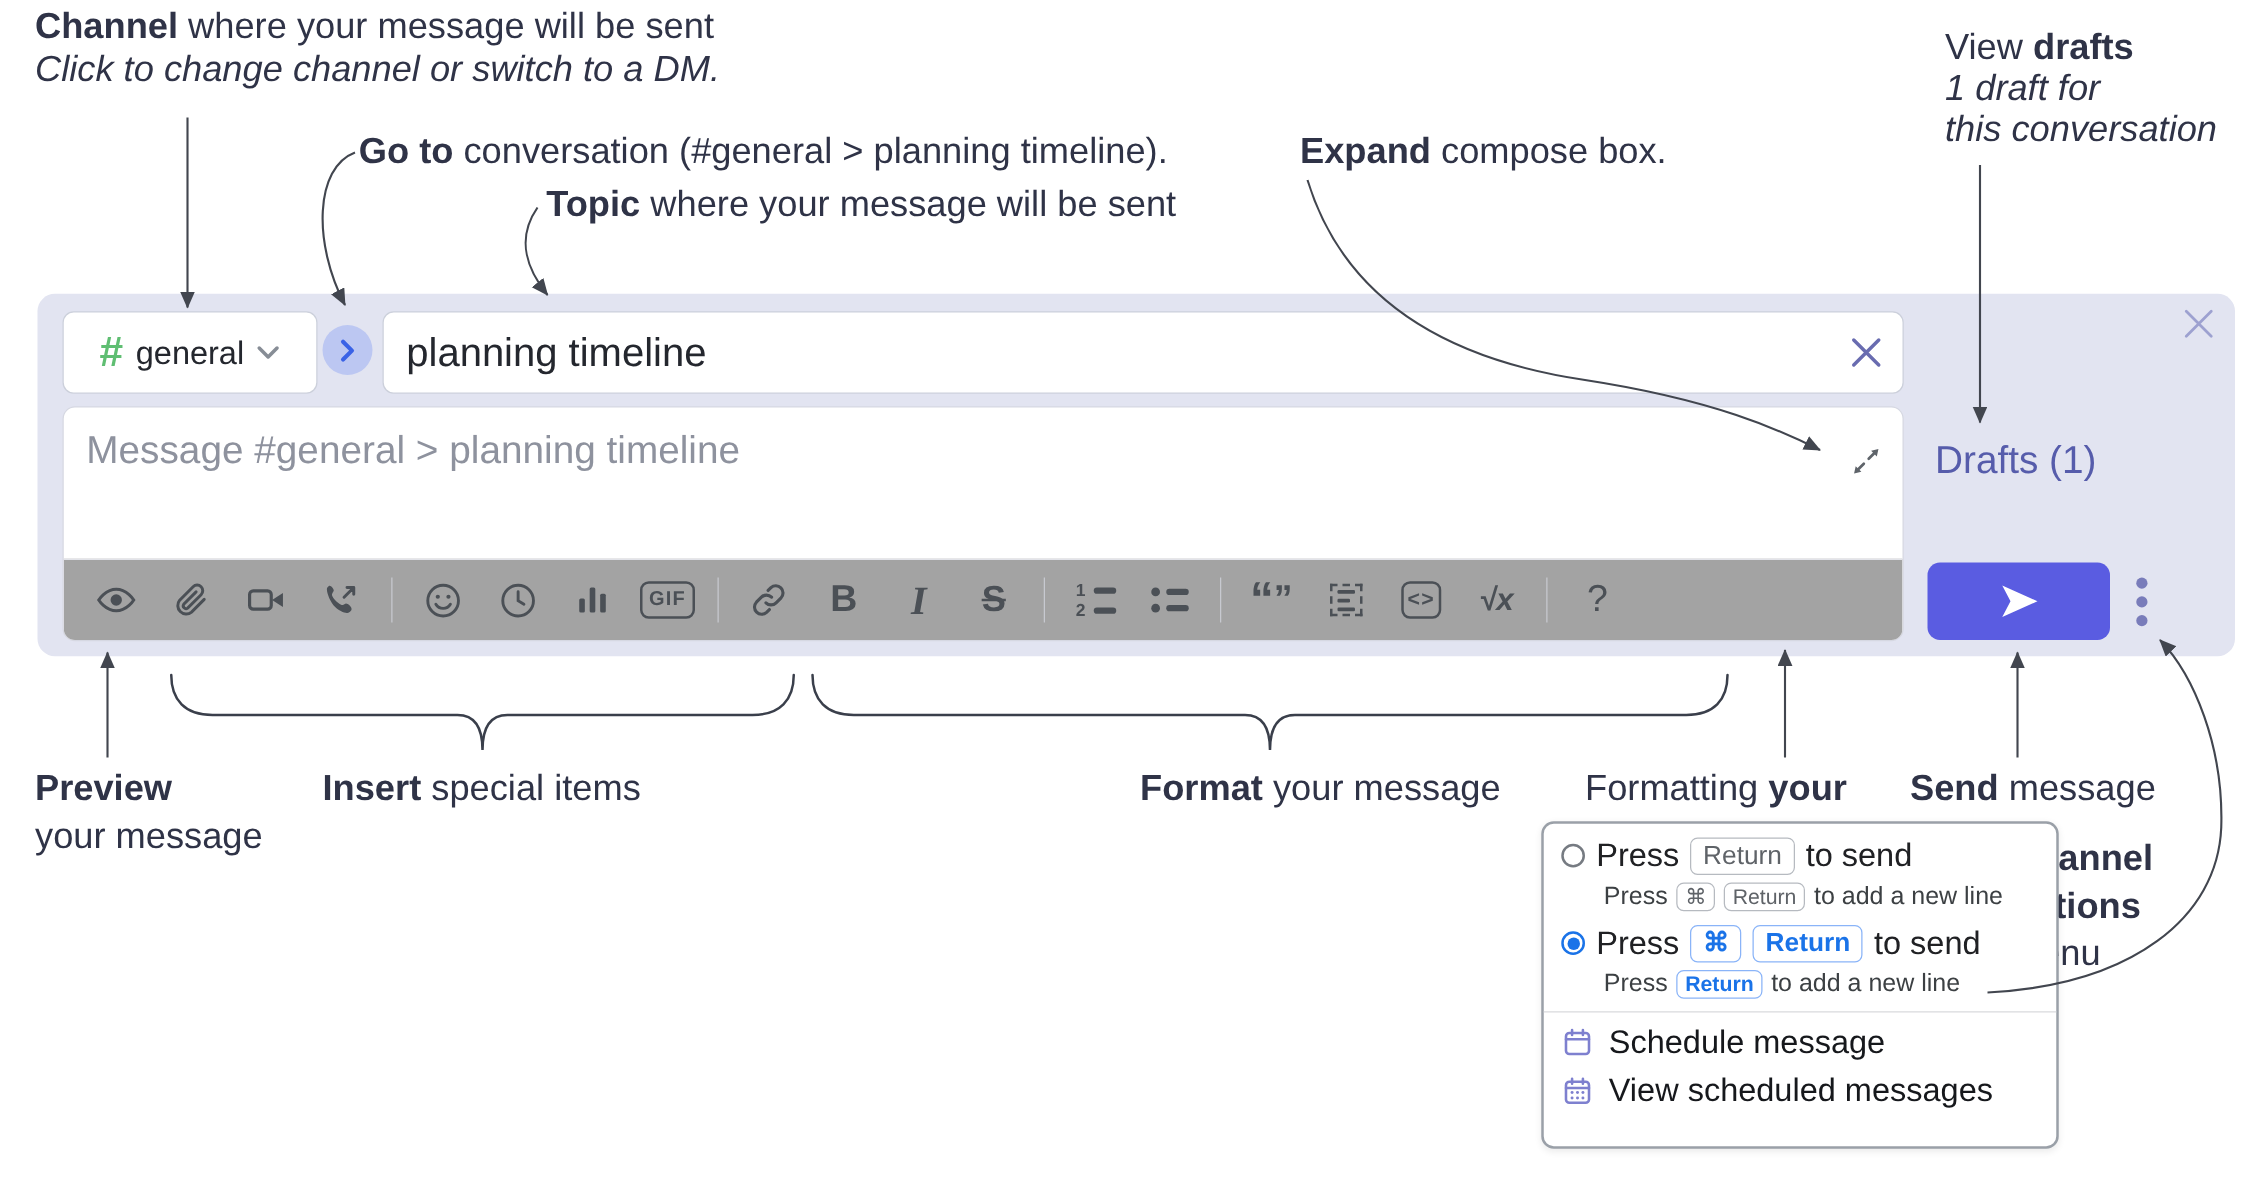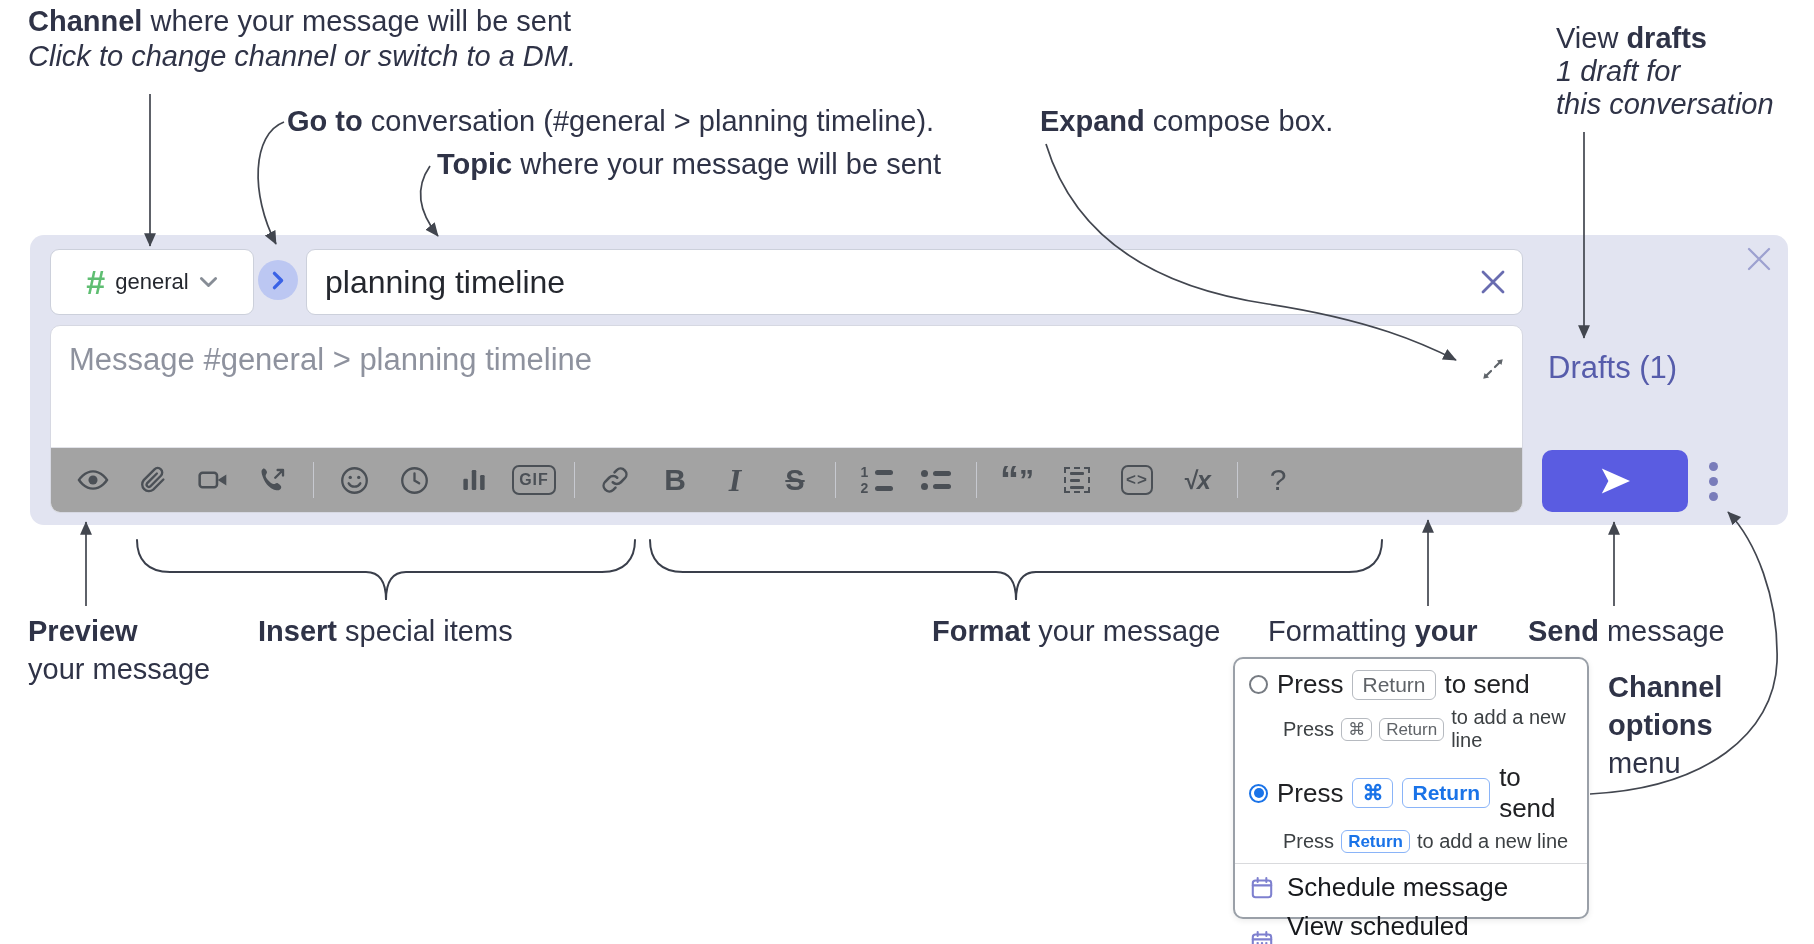--- a/index.html
+++ b/index.html
@@ -9,21 +9,21 @@
   .ann{position:absolute;font-size:29px;line-height:35px;color:#2f3347;white-space:nowrap;}
   .ann b{font-weight:700;}
   .ann .it{font-style:italic;}
   
   .panel{position:absolute;left:30px;top:235px;width:1758px;height:290px;
          background:#e2e4f1;border-radius:14px;}
   .chanbtn{position:absolute;left:50px;top:249px;width:204px;height:66px;background:#fff;
            border:1px solid #ccd0db;border-radius:9px;display:flex;align-items:center;
            justify-content:center;gap:10px;box-sizing:border-box;cursor:pointer;}
   .hash{color:#5fbe72;font-size:34px;font-weight:700;}
-  .channame{font-size:22px;color:#24272e;}
+  .channame{font-size:26px;color:#24272e;}
   .gotobtn{position:absolute;left:258px;top:260px;width:40px;height:40px;border-radius:50%;
            background:#bcc7f2;display:flex;align-items:center;justify-content:center;cursor:pointer;}
   .topicwrap{position:absolute;left:306px;top:249px;width:1217px;height:66px;}
   .topicinput{width:100%;height:100%;box-sizing:border-box;background:#fff;border:1px solid #ccd0db;
               border-radius:9px;font-family:"Liberation Sans",sans-serif;font-size:32px;color:#24272e;
               padding:0 60px 0 18px;outline:none;}
   .topicclear{position:absolute;right:14px;top:17px;width:32px;height:32px;color:#696cb0;cursor:pointer;}
   .panelclose{position:absolute;left:1744px;top:244px;width:30px;height:30px;color:#9da1d0;cursor:pointer;}
   .msgbox{position:absolute;left:50px;top:325px;width:1473px;height:188px;background:#fff;
           border:1px solid #d6d8e2;border-radius:10px;box-sizing:border-box;overflow:hidden;}
@@ -59,21 +59,21 @@
   .drafts{position:absolute;left:1548px;top:350px;font-size:31px;color:#565cab;cursor:pointer;}
   .sendbtn{position:absolute;left:1542px;top:450px;width:146px;height:62px;background:#5a5ce1;
            border:none;border-radius:10px;display:flex;align-items:center;justify-content:center;cursor:pointer;}
   .kebab{position:absolute;left:1700px;top:452px;width:26px;height:58px;display:flex;flex-direction:column;
          align-items:center;justify-content:center;gap:6px;cursor:pointer;}
   .kebab i{width:9px;height:9px;border-radius:50%;background:#797cba;}
   
   .cap{position:absolute;font-size:29px;line-height:38px;color:#2f3347;white-space:nowrap;}
   .cap b{font-weight:700;}
   
-  .popup{position:absolute;left:1233px;top:657px;width:356px;height:262px;background:#fff;
+  .popup{position:absolute;left:1233px;top:657px;width:414px;height:262px;background:#fff;
          border:2px solid #9aa0a8;border-radius:10px;box-sizing:border-box;
          box-shadow:0 2px 6px rgba(0,0,0,.08);font-size:26px;color:#202124;}
   .prow{display:flex;align-items:center;gap:9px;padding:10px 14px 0 14px;cursor:pointer;}
   .psub{display:flex;align-items:center;gap:7px;padding:6px 14px 0 48px;font-size:20px;color:#3c4043;}
   .radio{width:19px;height:19px;border-radius:50%;border:2px solid #767b82;box-sizing:border-box;flex:none;}
   .radio.sel{border-color:#1a73e8;position:relative;}
   .radio.sel::after{content:"";position:absolute;left:2.5px;top:2.5px;width:10px;height:10px;
                     border-radius:50%;background:#1a73e8;}
   .kbd{border:1.5px solid #b6bac0;border-radius:6px;padding:1px 9px;font-size:21px;color:#5f6368;
        background:#fff;line-height:26px;}
@@ -275,21 +275,21 @@
       <i></i>
   </div>
 
   <div class="cap" style="left:28px;top:612px;">
     <div><b>Preview</b></div>
     <div>your message</div>
   </div>
   <div class="cap" style="left:258px;top:612px;">
     <b>Insert</b><span> special items</span>
   </div>
-  <div class="cap" style="left:932px;top:612px;">
+  <div class="cap" style="left:912px;top:612px;">
     <b>Format</b><span> your message</span>
   </div>
   <div class="cap" style="left:1268px;top:612px;">
     <span>Formatting </span><b>your</b>
   </div>
   <div class="cap" style="left:1528px;top:612px;">
     <b>Send</b><span> message</span>
   </div>
   <div class="cap" style="left:1608px;top:668px;">
     <div><b>Channel</b></div>

